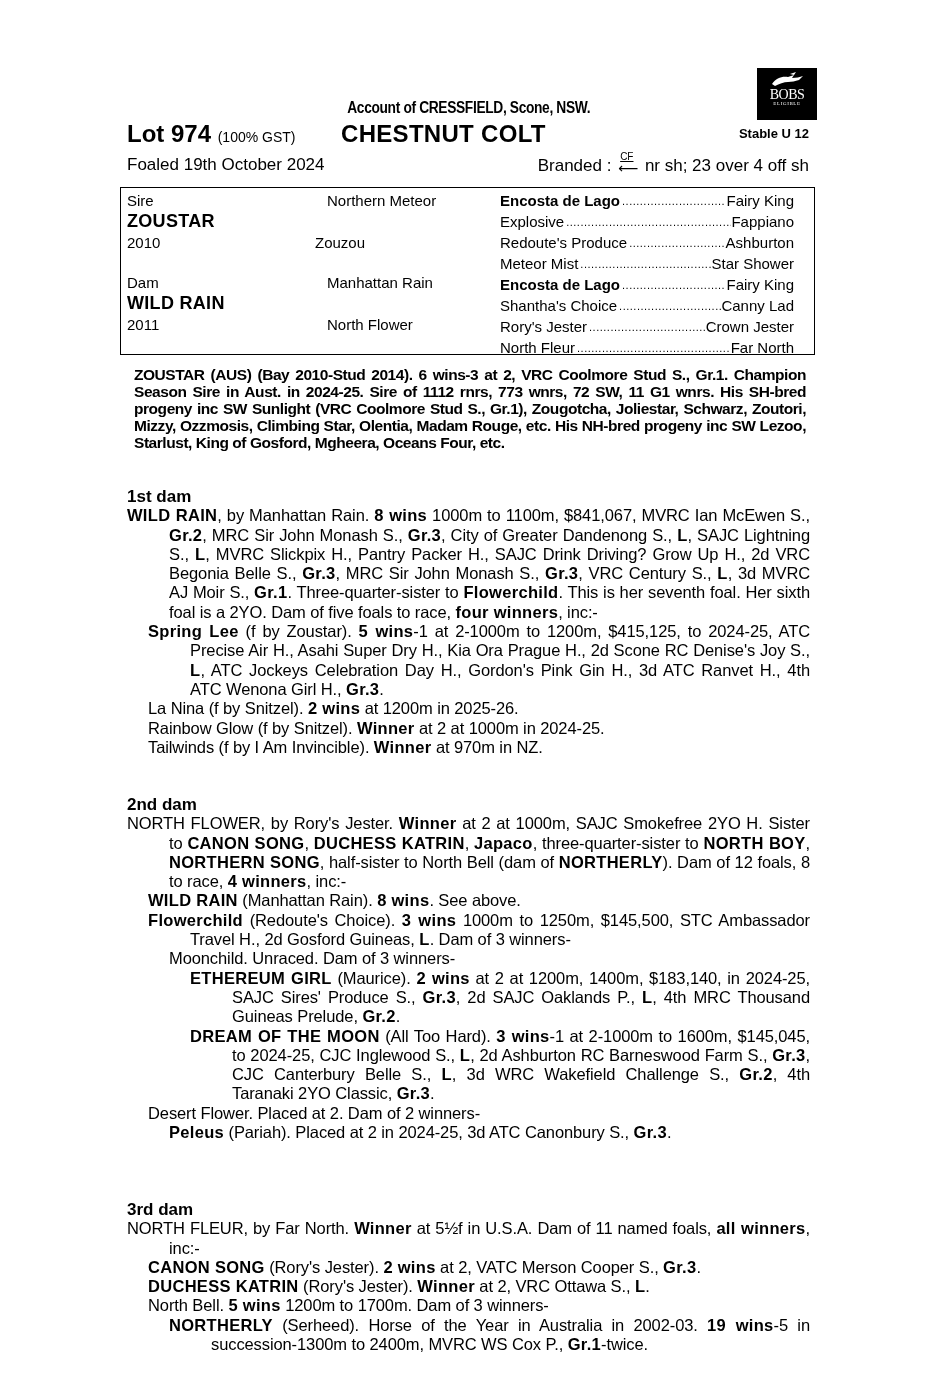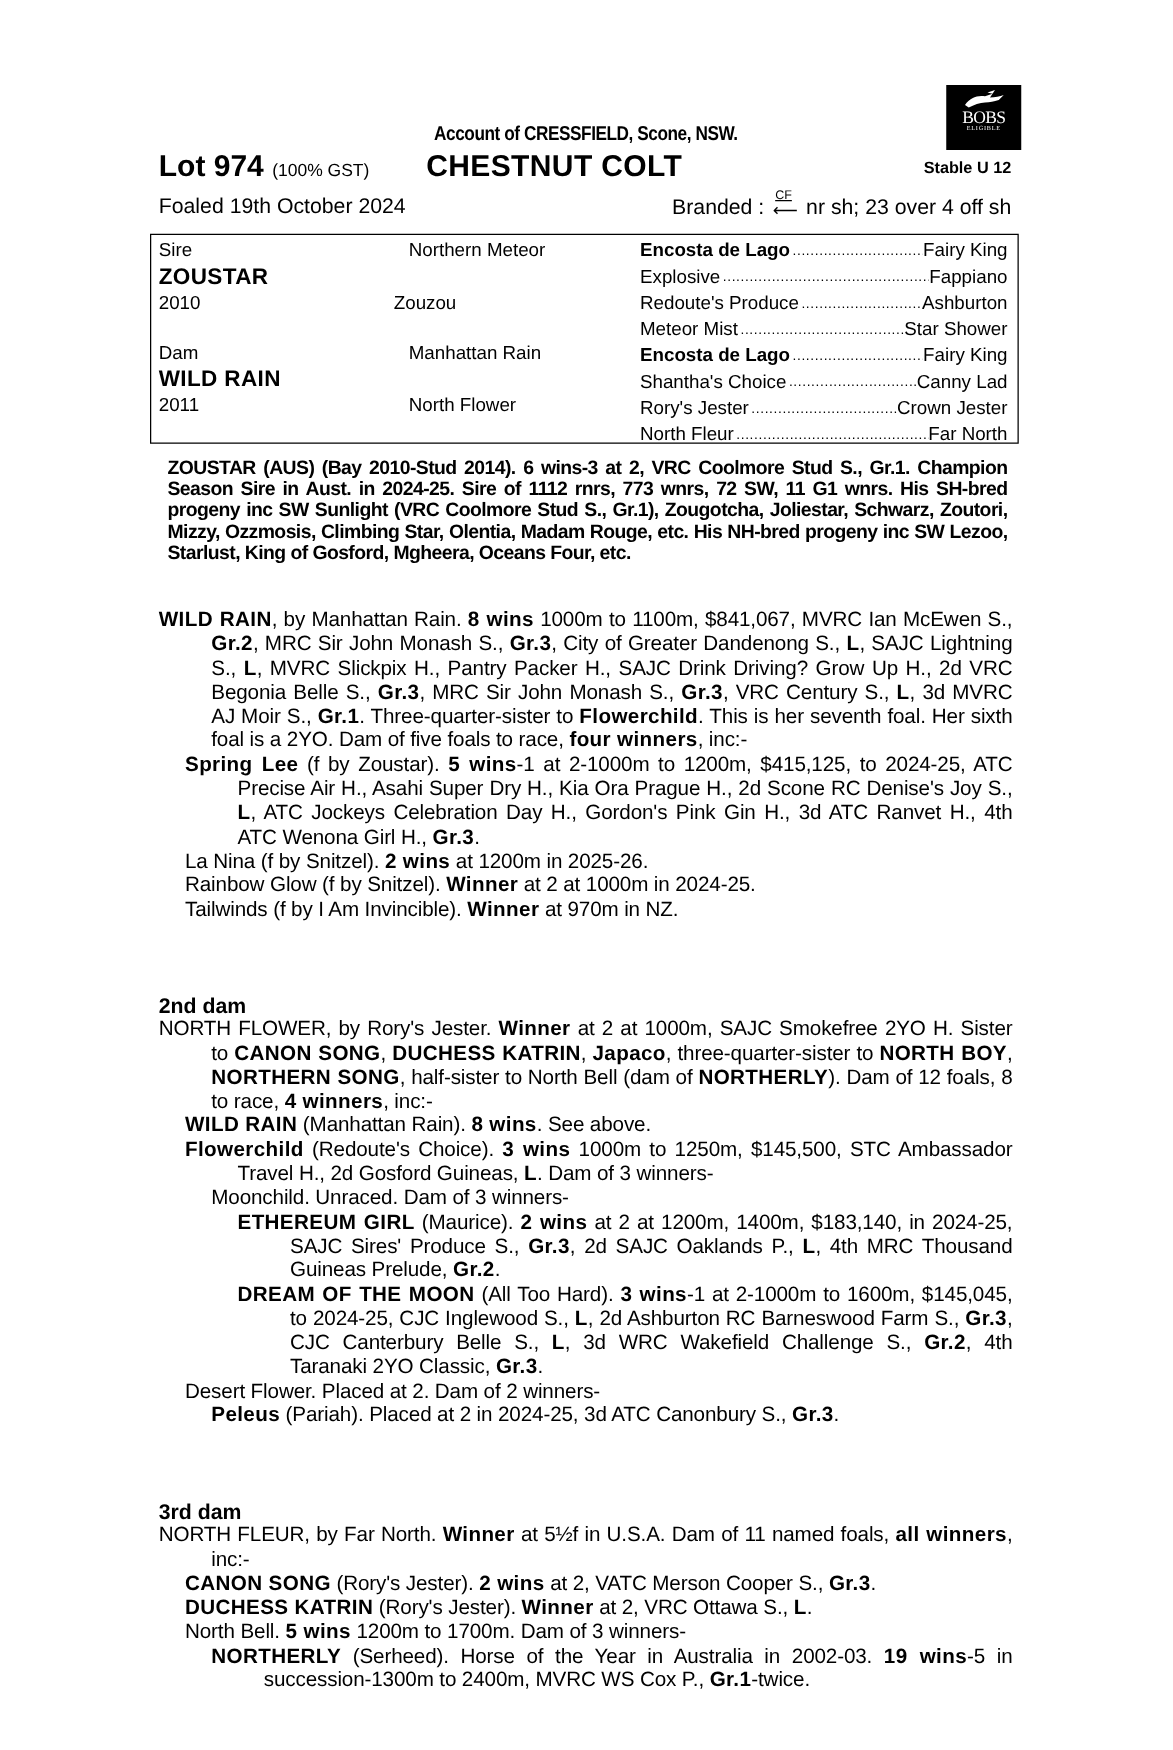--- a/index.html
+++ b/index.html
@@ -19,21 +19,21 @@
   .stable { position: absolute; right: 0; top: 6px; font-weight: bold; font-size: 13px; margin-left: 45px; }
   .foaled { position: absolute; left: 127px; top: 155px; font-size: 17px; }
   .branded { position: absolute; right: 129px; top: 155px; font-size: 17px; }
   .brandmark { display: inline-block; position: relative; width: 20px; height: 18px; vertical-align: -2px; margin: 0 2px; }
   .brandmark .cf { position: absolute; left: 2px; top: -4px; font-size: 10px; text-decoration: underline; }
   .brandmark .arr { position: absolute; left: 0; top: 5px; font-size: 14px; }
 
   .pedigree { position: absolute; left: 120px; top: 187px; width: 695px; height: 168px; border: 1.5px solid #000; box-sizing: border-box; }
   .ped-cell { position: absolute; font-size: 15px; line-height: 20px; white-space: nowrap; }
   .ped-big { font-weight: bold; font-size: 18px; letter-spacing: 0.3px; }
-  .g3 { position: absolute; left: 391px; width: 294px; font-size: 15px; line-height: 20px; display: flex; white-space: nowrap; align-items: center; }
+  .g3 { position: absolute; left: 379px; width: 294px; font-size: 15px; line-height: 20px; display: flex; white-space: nowrap; align-items: center; }
   .g3 .dots { flex: 1; overflow: hidden; letter-spacing: 0.5px; font-size: 11px; padding: 0 2px; }
   .g3 .b { font-weight: bold; }
 
   .sireblurb { position: absolute; left: 134px; top: 366px; width: 672px; font-weight: bold; font-size: 15.5px; line-height: 17px; text-align: justify; letter-spacing: -0.45px; }
 
   .section { position: absolute; left: 127px; width: 683px; font-size: 16.5px; line-height: 19.3px; }
   .section .hdr { font-weight: bold; font-size: 17px; }
   .para { text-align: justify; text-indent: calc(var(--i0) - var(--i1)); padding-left: var(--i1); letter-spacing: -0.1px; }
   .para b { font-weight: bold; letter-spacing: 0.3px; }
 </style>
@@ -125,20 +125,21 @@
           <span>North Fleur</span>
           <span class="dots">........................................................................................................................</span>
           <span>Far North</span>
         </div>
       </div>
   </div>
 
   <div class="sireblurb">ZOUSTAR (AUS) (Bay 2010-Stud 2014). 6 wins-3 at 2, VRC Coolmore Stud S., Gr.1. Champion Season Sire in Aust. in 2024-25. Sire of 1112 rnrs, 773 wnrs, 72 SW, 11 G1 wnrs. His SH-bred progeny inc SW Sunlight (VRC Coolmore Stud S., Gr.1), Zougotcha, Joliestar, Schwarz, Zoutori, Mizzy, Ozzmosis, Climbing Star, Olentia, Madam Rouge, etc. His NH-bred progeny inc SW Lezoo, Starlust, King of Gosford, Mgheera, Oceans Four, etc.</div>
 
   <div class="section" style="top:487px;">
+    <div class="hdr">1st dam</div>
     <div class="paras">
         <div class="para" style="--i0: 0px; --i1: 42px;"><b>WILD RAIN</b><span>, by Manhattan Rain. </span><b>8 wins</b><span> 1000m to 1100m, $841,067, MVRC Ian McEwen S., </span><b>Gr.2</b><span>, MRC Sir John Monash S., </span><b>Gr.3</b><span>, City of Greater Dandenong S., </span><b>L</b><span>, SAJC Lightning S., </span><b>L</b><span>, MVRC Slickpix H., Pantry Packer H., SAJC Drink Driving? Grow Up H., 2d VRC Begonia Belle S., </span><b>Gr.3</b><span>, MRC Sir John Monash S., </span><b>Gr.3</b><span>, VRC Century S., </span><b>L</b><span>, 3d MVRC AJ Moir S., </span><b>Gr.1</b><span>. Three-quarter-sister to </span><b>Flowerchild</b><span>. This is her seventh foal. Her sixth foal is a 2YO. Dam of five foals to race, </span><b>four winners</b><span>, inc:-</span></div>
         <div class="para" style="--i0: 21px; --i1: 63px;"><b>Spring Lee</b><span> (f by Zoustar). </span><b>5 wins</b><span>-1 at 2-1000m to 1200m, $415,125, to 2024-25, ATC Precise Air H., Asahi Super Dry H., Kia Ora Prague H., 2d Scone RC Denise's Joy S., </span><b>L</b><span>, ATC Jockeys Celebration Day H., Gordon's Pink Gin H., 3d ATC Ranvet H., 4th ATC Wenona Girl H., </span><b>Gr.3</b><span>.</span></div>
         <div class="para" style="--i0: 21px; --i1: 63px;"><span>La Nina (f by Snitzel). </span><b>2 wins</b><span> at 1200m in 2025-26.</span></div>
         <div class="para" style="--i0: 21px; --i1: 63px;"><span>Rainbow Glow (f by Snitzel). </span><b>Winner</b><span> at 2 at 1000m in 2024-25.</span></div>
         <div class="para" style="--i0: 21px; --i1: 63px;"><span>Tailwinds (f by I Am Invincible). </span><b>Winner</b><span> at 970m in NZ.</span></div>
       </div>
   </div>
 
   <div class="section" style="top:795px;">

